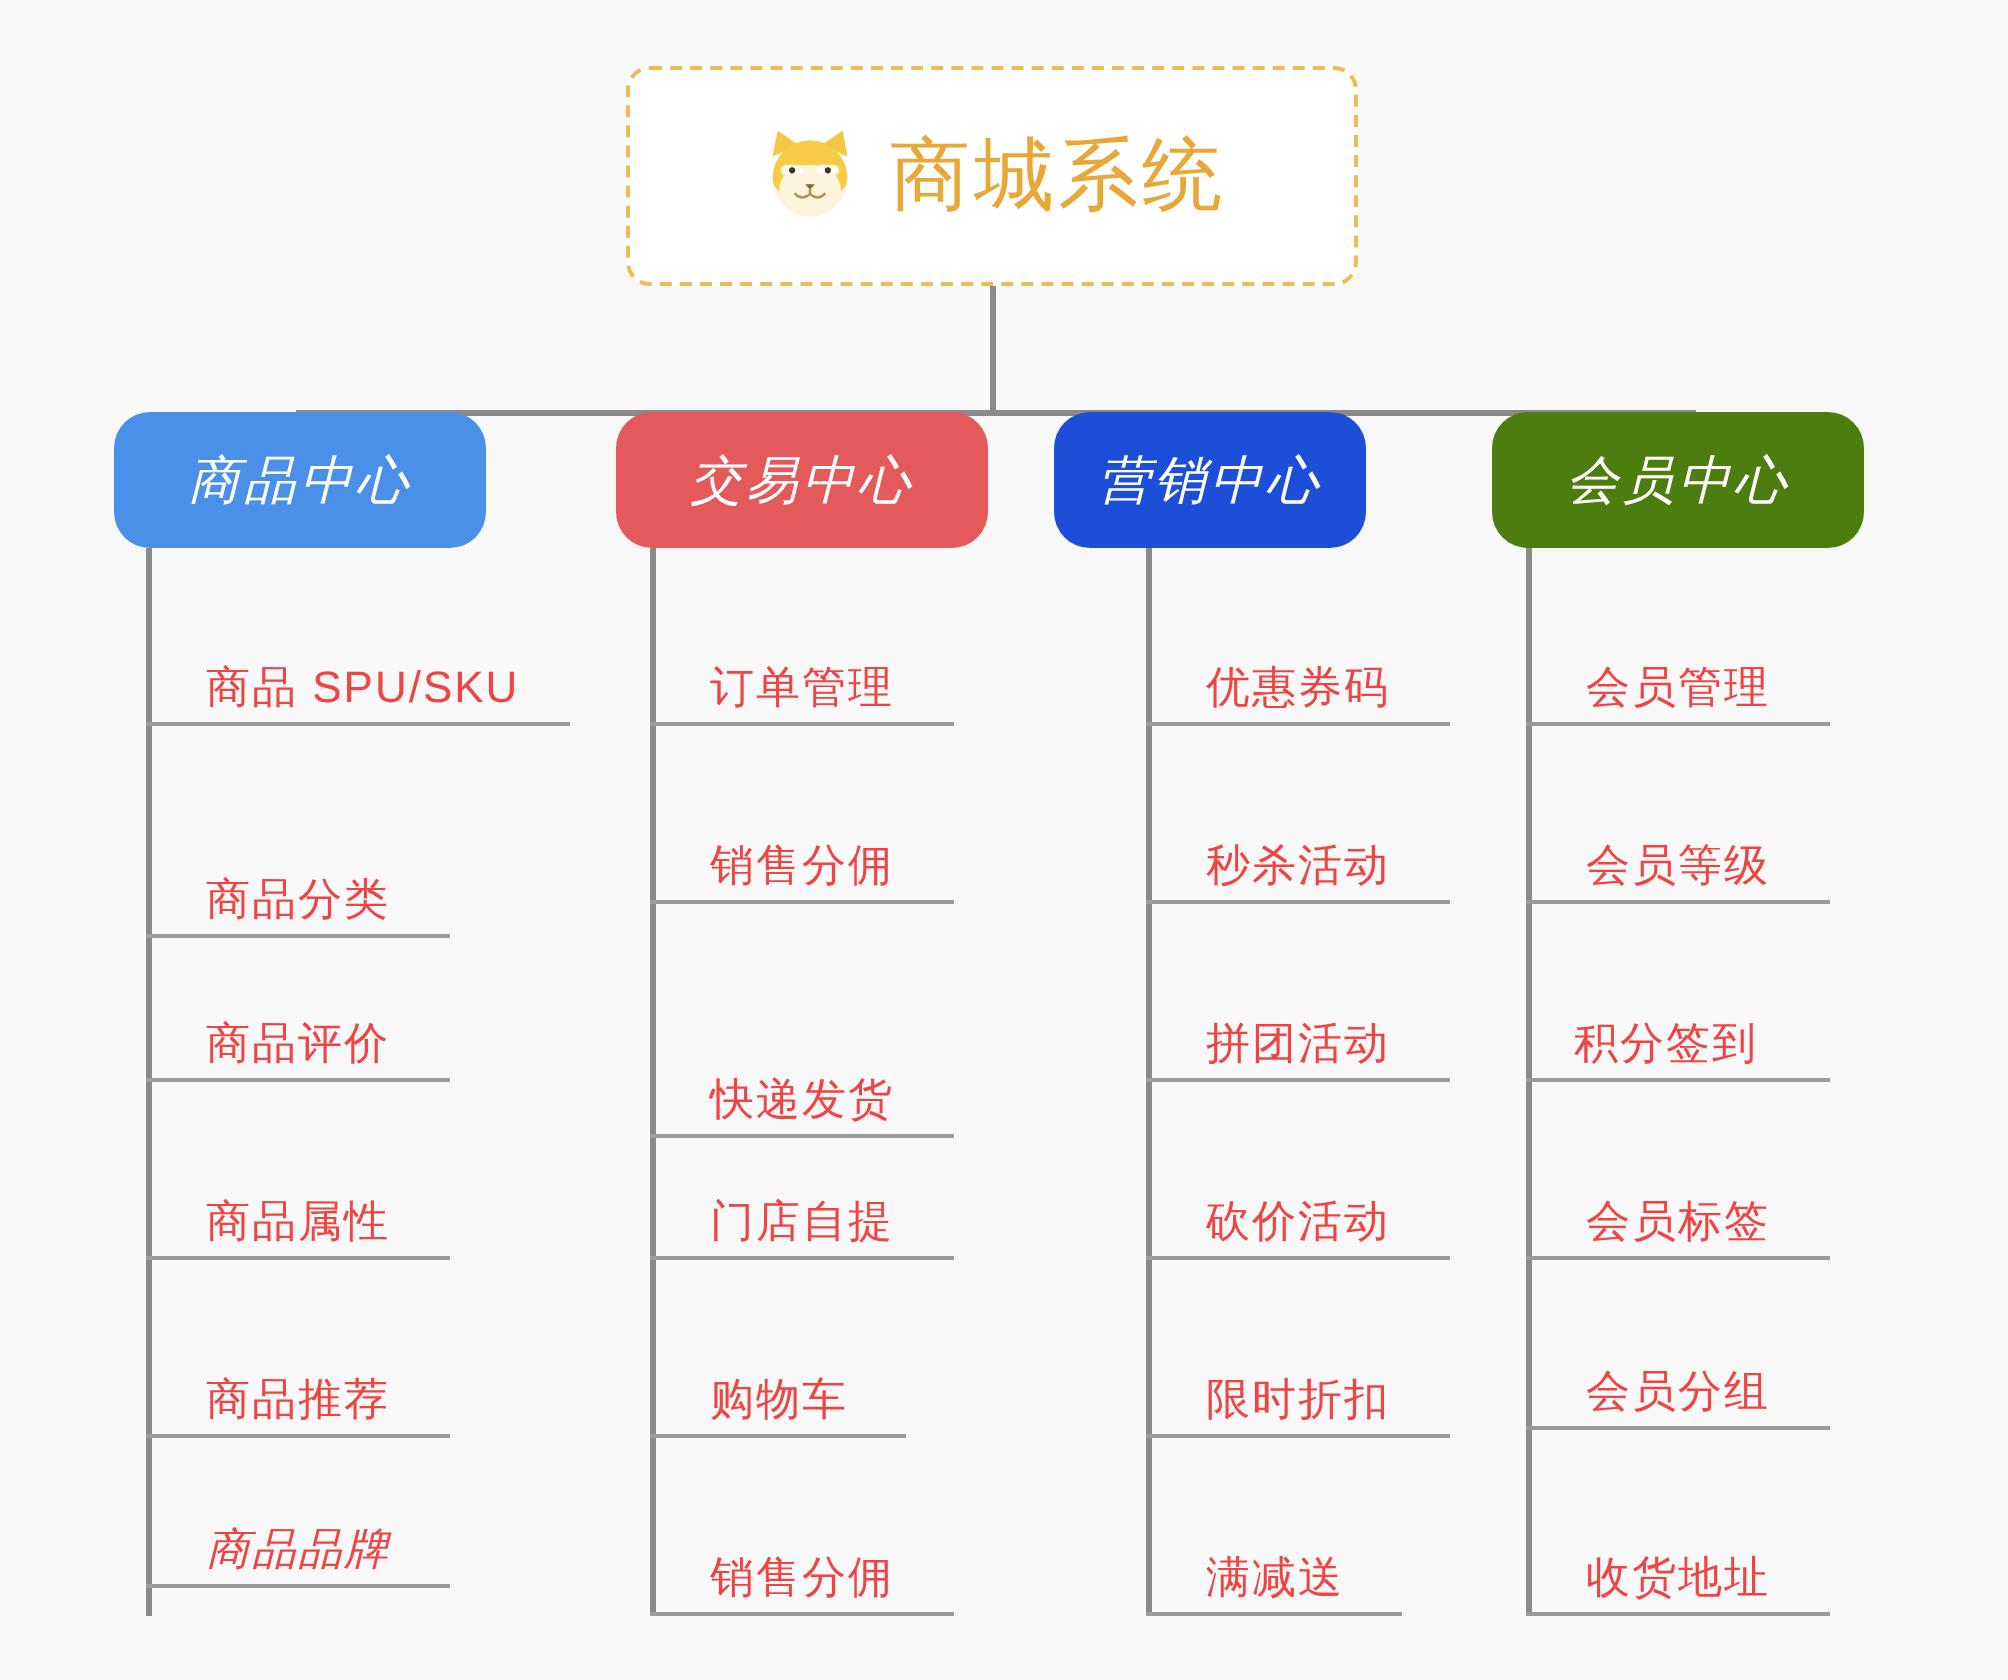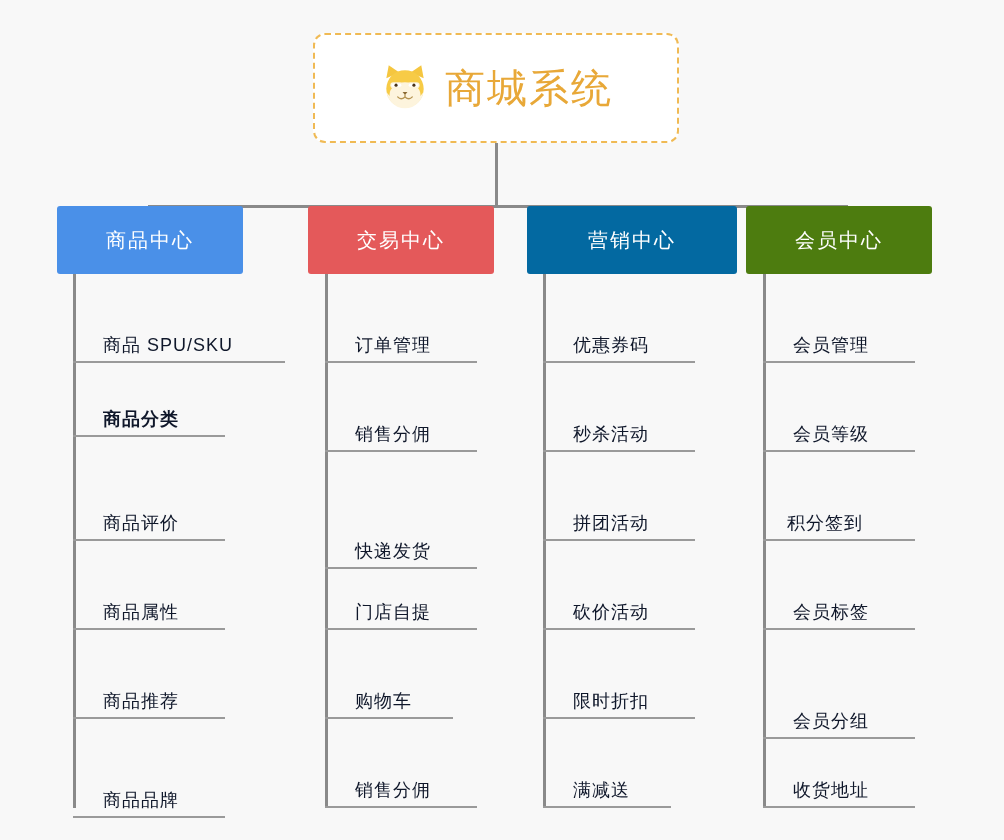--- a/index.html
+++ b/index.html
@@ -57,28 +57,29 @@
     background: #8a8a8a;
   }
   .conn-v { width: 3px; }
   .conn-h { height: 3px; }
 
   
   .cat-box {
     position: absolute;
     box-sizing: border-box;
     height: 68px;
-    border-radius: 3px;
+    border-radius: 18px;
     display: flex;
     align-items: center;
     justify-content: center;
     color: #ffffff;
-    font-size: 20px;
+    font-size: 26px;
     letter-spacing: 2px;
     white-space: nowrap;
+    font-style: italic;
   }
 
   
   .branch {
     position: absolute;
   }
   .branch-spine {
     position: absolute;
     left: 0;
     top: 0;
@@ -91,22 +92,22 @@
     height: 89px;
     box-sizing: border-box;
     display: flex;
     align-items: flex-end;
     padding-left: 30px;
     padding-bottom: 5px;
     border-bottom: 2px solid #9a9a9a;
     white-space: nowrap;
   }
   .leaf-label {
-    font-size: 18px;
-    color: #0f172a;
+    font-size: 22px;
+    color: #ef4444;
     line-height: 1.1;
     letter-spacing: 1px;
   }
 </style>
 </head>
 <body>
 
 <div id="mindmap">
 
   <div class="root-node">
@@ -145,33 +146,33 @@
   <div class="conn conn-v" style="left:845px; top:205px; height:37px;"></div>
 
   <div class="cat-box" style="left:57px; top:206px; width:186px; background:#4a90e8;">
     <span>商品中心</span>
   </div>
   <div class="branch" style="left:73px; top:274px; width:260px; height:540px;">
     <div class="branch-spine" style="height:534px;"></div>
     <div class="leaf" style="top:0px;   width:212px;">
       <span class="leaf-label">商品 SPU/SKU</span>
       </div>
-    <div class="leaf" style="top:74px;  width:152px;font-weight:bold;">
+    <div class="leaf" style="top:106px;  width:152px;">
       <span class="leaf-label">商品分类</span>
       </div>
     <div class="leaf" style="top:178px; width:152px;">
       <span class="leaf-label">商品评价</span>
       </div>
     <div class="leaf" style="top:267px; width:152px;">
       <span class="leaf-label">商品属性</span>
       </div>
     <div class="leaf" style="top:356px; width:152px;">
       <span class="leaf-label">商品推荐</span>
       </div>
-    <div class="leaf" style="top:455px; width:152px;">
+    <div class="leaf" style="top:431px; width:152px;font-style:italic;">
       <span class="leaf-label">商品品牌</span>
       </div>
   </div>
 
   <div class="cat-box" style="left:308px; top:206px; width:186px; background:#e4595a;text-align:right;">
     <span>交易中心</span>
   </div>
   <div class="branch" style="left:325px; top:274px; width:260px; height:540px;">
     <div class="branch-spine" style="height:534px;"></div>
     <div class="leaf" style="top:0px;   width:152px;">
@@ -187,24 +188,24 @@
       <span class="leaf-label">门店自提</span>
       </div>
     <div class="leaf" style="top:356px; width:128px;">
       <span class="leaf-label">购物车</span>
       </div>
     <div class="leaf" style="top:445px; width:152px;">
       <span class="leaf-label">销售分佣</span>
       </div>
   </div>
 
-  <div class="cat-box" style="left:527px; top:206px; width:210px; background:#0369a1;">
+  <div class="cat-box" style="left:527px; top:206px; width:156px; background:#1d4ed8;">
     <span>营销中心</span>
   </div>
-  <div class="branch" style="left:543px; top:274px; width:260px; height:540px;padding-left:38px;">
+  <div class="branch" style="left:573px; top:274px; width:260px; height:540px;padding-left:38px;">
     <div class="branch-spine" style="height:534px;"></div>
     <div class="leaf" style="top:0px;   width:152px;">
       <span class="leaf-label">优惠券码</span>
       </div>
     <div class="leaf" style="top:89px;  width:152px;">
       <span class="leaf-label">秒杀活动</span>
       </div>
     <div class="leaf" style="top:178px; width:152px;">
       <span class="leaf-label">拼团活动</span>
       </div>
@@ -229,21 +230,21 @@
       </div>
     <div class="leaf" style="top:89px;  width:152px;">
       <span class="leaf-label">会员等级</span>
       </div>
     <div class="leaf" style="top:178px; width:152px;padding-left:24px;">
       <span class="leaf-label">积分签到</span>
       </div>
     <div class="leaf" style="top:267px; width:152px;">
       <span class="leaf-label">会员标签</span>
       </div>
-    <div class="leaf" style="top:376px; width:152px;text-align:center;">
+    <div class="leaf" style="top:352px; width:152px;text-align:center;">
       <span class="leaf-label">会员分组</span>
       </div>
     <div class="leaf" style="top:445px; width:152px;">
       <span class="leaf-label">收货地址</span>
       </div>
   </div>
 
 </div>
 
 </body></html>

